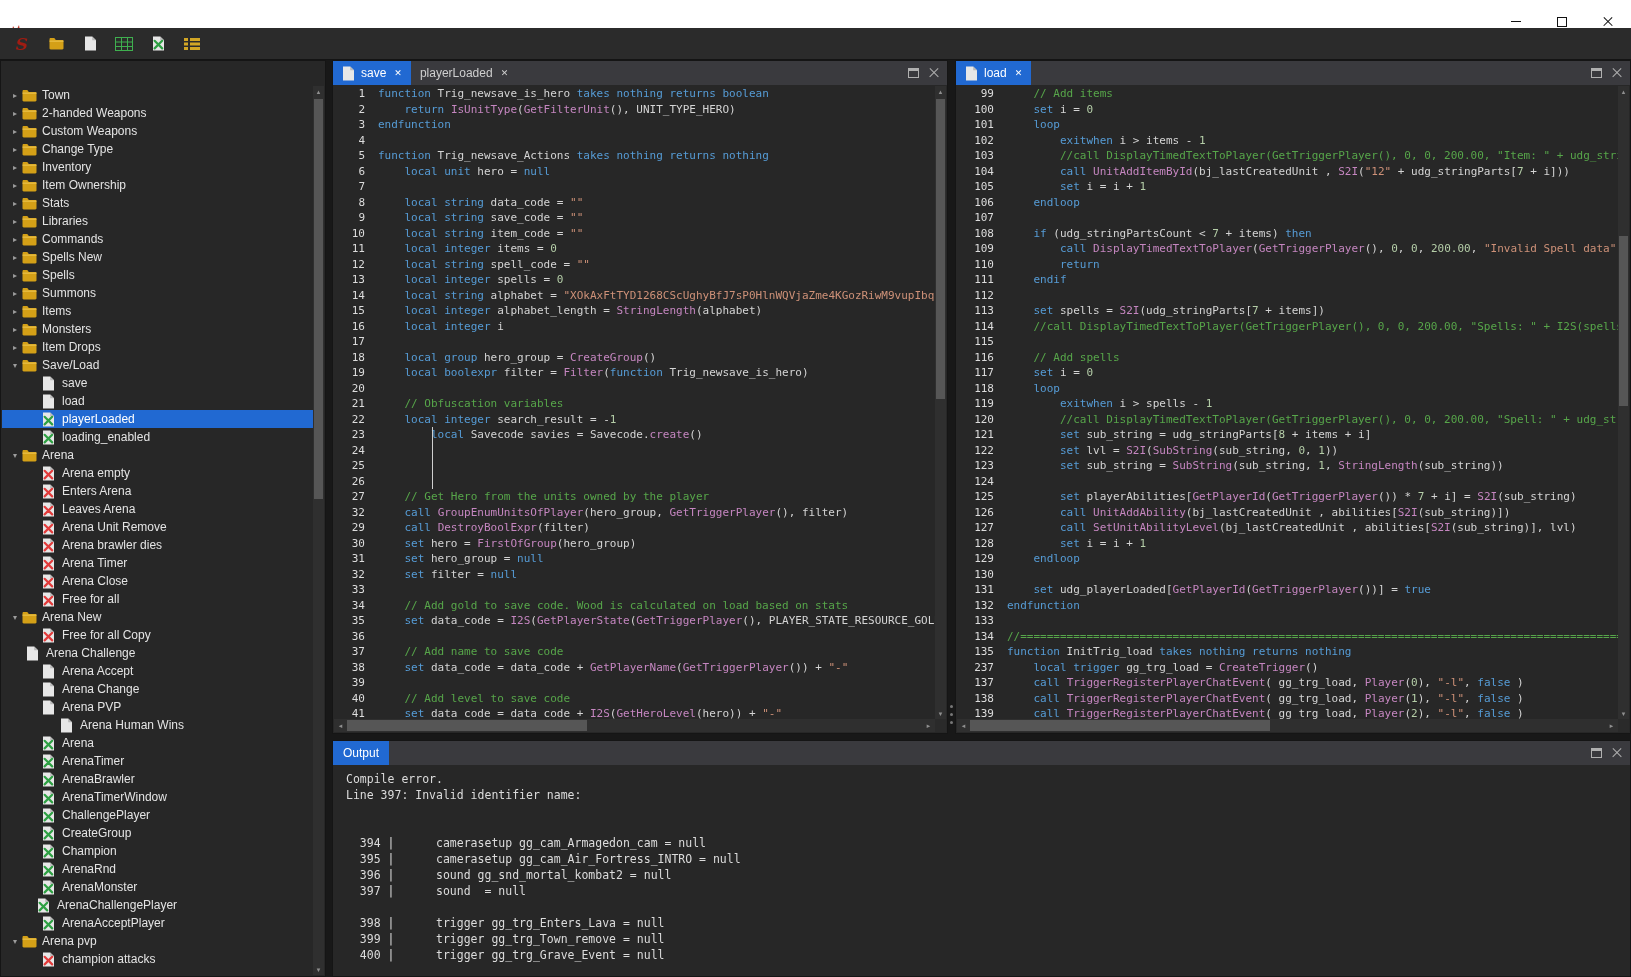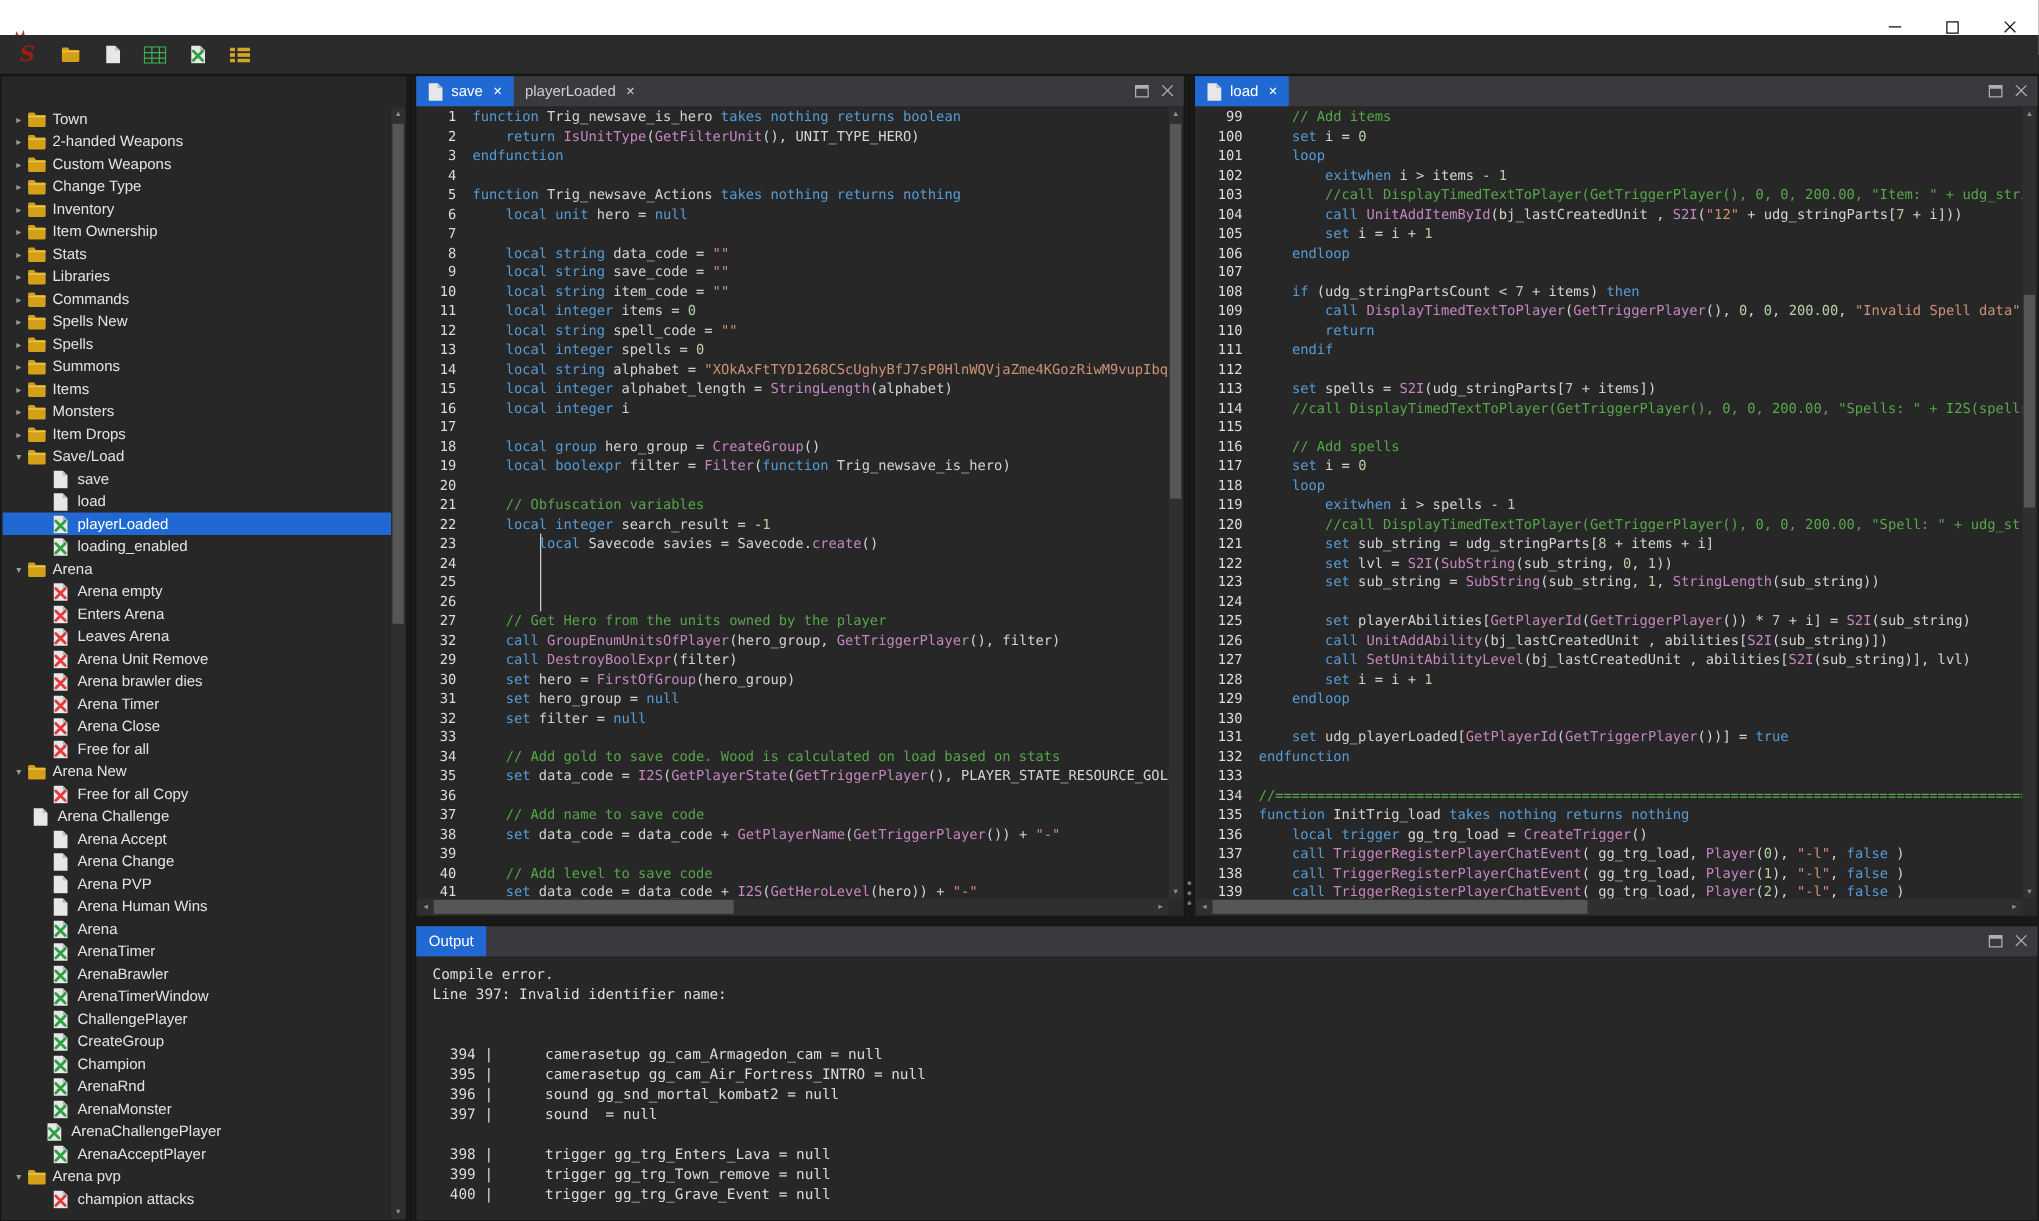--- a/index.html
+++ b/index.html
@@ -484,21 +484,21 @@
       <div class="trow" style="padding-left:26px">
         <span class="arr"></span>
         <span class="tico">
           <svg width="13" height="15" viewBox="0 0 13 15">
             <path d="M1 .5h7.2L12 4.3V14.5H1z" fill="#e7e7e7"></path>
             <path d="M8.2 .5L12 4.3H8.2z" fill="#b9b9b9"></path>
           </svg>
         </span>
         <span class="tlabel">Arena PVP</span>
       </div>
-      <div class="trow" style="padding-left:26px">
+      <div class="trow" style="padding-left:44px">
         <span class="arr"></span>
         <span class="tico">
           <svg width="13" height="15" viewBox="0 0 13 15">
             <path d="M1 .5h7.2L12 4.3V14.5H1z" fill="#e7e7e7"></path>
             <path d="M8.2 .5L12 4.3H8.2z" fill="#b9b9b9"></path>
           </svg>
         </span>
         <span class="tlabel">Arena Human Wins</span>
       </div>
       <div class="trow" style="padding-left:26px">
@@ -793,21 +793,21 @@
         <div>126</div>
         <div>127</div>
         <div>128</div>
         <div>129</div>
         <div>130</div>
         <div>131</div>
         <div>132</div>
         <div>133</div>
         <div>134</div>
         <div>135</div>
-        <div>136</div>
+        <div>237</div>
         <div>137</div>
         <div>138</div>
         <div>139</div>
       </div>
     <div class="code-lines"><div class="cl">    <span class="c">// Add items</span></div><div class="cl">    <span class="k">set</span> i = <span class="n">0</span></div><div class="cl">    <span class="k">loop</span></div><div class="cl">        <span class="k">exitwhen</span> i &gt; items - <span class="n">1</span></div><div class="cl">        <span class="c">//call DisplayTimedTextToPlayer(GetTriggerPlayer(), 0, 0, 200.00, "Item: " + udg_stringParts[7 + i])</span></div><div class="cl">        <span class="k">call</span> <span class="f">UnitAddItemById</span>(bj_lastCreatedUnit , <span class="f">S2I</span>(<span class="s">"12"</span> + udg_stringParts[<span class="n">7</span> + i]))</div><div class="cl">        <span class="k">set</span> i = i + <span class="n">1</span></div><div class="cl">    <span class="k">endloop</span></div><div class="cl">&nbsp;</div><div class="cl">    <span class="k">if</span> (udg_stringPartsCount &lt; <span class="n">7</span> + items) <span class="k">then</span></div><div class="cl">        <span class="k">call</span> <span class="f">DisplayTimedTextToPlayer</span>(<span class="f">GetTriggerPlayer</span>(), <span class="n">0</span>, <span class="n">0</span>, <span class="n">200.00</span>, <span class="s">"Invalid Spell data"</span>)</div><div class="cl">        <span class="k">return</span></div><div class="cl">    <span class="k">endif</span></div><div class="cl">&nbsp;</div><div class="cl">    <span class="k">set</span> spells = <span class="f">S2I</span>(udg_stringParts[<span class="n">7</span> + items])</div><div class="cl">    <span class="c">//call DisplayTimedTextToPlayer(GetTriggerPlayer(), 0, 0, 200.00, "Spells: " + I2S(spells))</span></div><div class="cl">&nbsp;</div><div class="cl">    <span class="c">// Add spells</span></div><div class="cl">    <span class="k">set</span> i = <span class="n">0</span></div><div class="cl">    <span class="k">loop</span></div><div class="cl">        <span class="k">exitwhen</span> i &gt; spells - <span class="n">1</span></div><div class="cl">        <span class="c">//call DisplayTimedTextToPlayer(GetTriggerPlayer(), 0, 0, 200.00, "Spell: " + udg_stringParts[8 + items + i])</span></div><div class="cl">        <span class="k">set</span> sub_string = udg_stringParts[<span class="n">8</span> + items + i]</div><div class="cl">        <span class="k">set</span> lvl = <span class="f">S2I</span>(<span class="f">SubString</span>(sub_string, <span class="n">0</span>, <span class="n">1</span>))</div><div class="cl">        <span class="k">set</span> sub_string = <span class="f">SubString</span>(sub_string, <span class="n">1</span>, <span class="f">StringLength</span>(sub_string))</div><div class="cl">&nbsp;</div><div class="cl">        <span class="k">set</span> playerAbilities[<span class="f">GetPlayerId</span>(<span class="f">GetTriggerPlayer</span>()) * <span class="n">7</span> + i] = <span class="f">S2I</span>(sub_string)</div><div class="cl">        <span class="k">call</span> <span class="f">UnitAddAbility</span>(bj_lastCreatedUnit , abilities[<span class="f">S2I</span>(sub_string)])</div><div class="cl">        <span class="k">call</span> <span class="f">SetUnitAbilityLevel</span>(bj_lastCreatedUnit , abilities[<span class="f">S2I</span>(sub_string)], lvl)</div><div class="cl">        <span class="k">set</span> i = i + <span class="n">1</span></div><div class="cl">    <span class="k">endloop</span></div><div class="cl">&nbsp;</div><div class="cl">    <span class="k">set</span> udg_playerLoaded[<span class="f">GetPlayerId</span>(<span class="f">GetTriggerPlayer</span>())] = <span class="k">true</span></div><div class="cl"><span class="k">endfunction</span></div><div class="cl">&nbsp;</div><div class="cl"><span class="c">//===========================================================================================</span></div><div class="cl"><span class="k">function</span> InitTrig_load <span class="k">takes</span> <span class="k">nothing</span> <span class="k">returns</span> <span class="k">nothing</span></div><div class="cl">    <span class="k">local</span> <span class="k">trigger</span> gg_trg_load = <span class="f">CreateTrigger</span>()</div><div class="cl">    <span class="k">call</span> <span class="f">TriggerRegisterPlayerChatEvent</span>( gg_trg_load, <span class="f">Player</span>(<span class="n">0</span>), <span class="s">"-l"</span>, <span class="k">false</span> )</div><div class="cl">    <span class="k">call</span> <span class="f">TriggerRegisterPlayerChatEvent</span>( gg_trg_load, <span class="f">Player</span>(<span class="n">1</span>), <span class="s">"-l"</span>, <span class="k">false</span> )</div><div class="cl">    <span class="k">call</span> <span class="f">TriggerRegisterPlayerChatEvent</span>( gg_trg_load, <span class="f">Player</span>(<span class="n">2</span>), <span class="s">"-l"</span>, <span class="k">false</span> )</div></div>
   </div>
   <div class="vscroll">
     <span class="sarr up">▲</span>
     <div class="vthumb" style="top:150px;height:170px"></div>
     <span class="sarr dn">▼</span>

